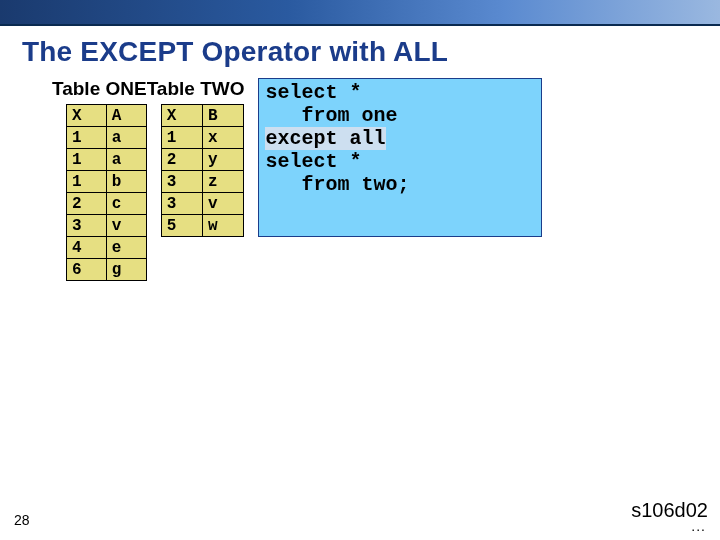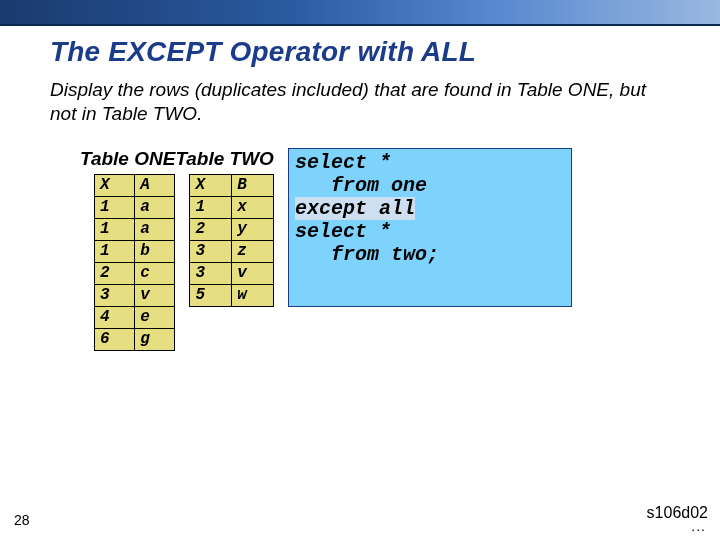--- a/index.html
+++ b/index.html
@@ -11,22 +11,21 @@
     position: relative;
     overflow: hidden;
   }
   .top-banner {
     width: 100%;
     height: 26px;
     background: linear-gradient(to right, #1a3a6e 0%, #2a5aa0 40%, #5a8ad0 70%, #9ab8e0 100%);
     border-bottom: 2px solid #0a2a50;
   }
   .content {
-    padding: 10px 46px 0 50px;
-    font-style: italic;
+    padding: 10px 46px 0 22px;
   }
   .title {
     color: #1b3c8a;
     font-size: 28px;
     font-weight: 700;
     font-family: "Arial Narrow", Arial, sans-serif;
     letter-spacing: 0.2px;
     margin-bottom: 10px;
   }
   .desc {
@@ -90,40 +89,39 @@
     position: absolute;
     left: 14px;
     bottom: 12px;
     font-size: 14px;
     color: #000;
   }
   .ref-id {
     position: absolute;
     right: 12px;
     bottom: 18px;
-    font-size: 16px;
+    font-size: 20px;
     color: #000;
   }
   .dots {
     position: absolute;
     right: 14px;
     bottom: 6px;
     font-size: 14px;
     letter-spacing: 1px;
     color: #000;
   }
 </style>
 </head>
 <body>
 
 <div class="top-banner"></div>
 
 <div class="content">
   <h1 class="title">The EXCEPT Operator with ALL</h1>
-  <p class="desc">Display the rows (duplicates included) that are found in Table ONE, but not in Table TWO.</p>
 
   <div class="tables-row">
 
     <div class="table-block">
       <div class="table-caption">Table ONE</div>
       <table class="data">
         <tbody>
             <tr>
           <th>X</th>
           <th>A</th>

